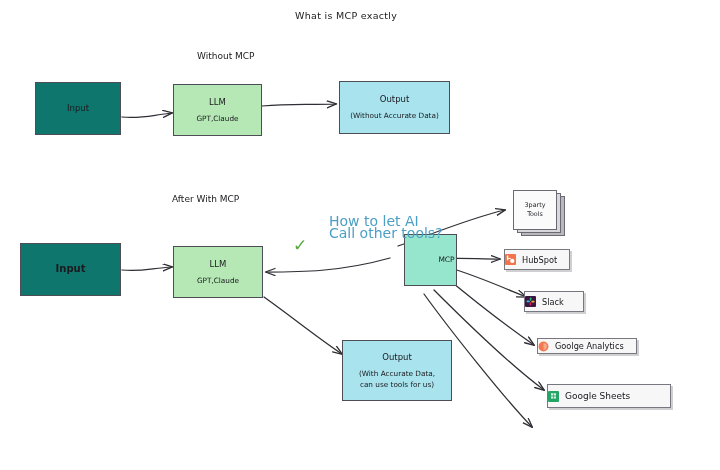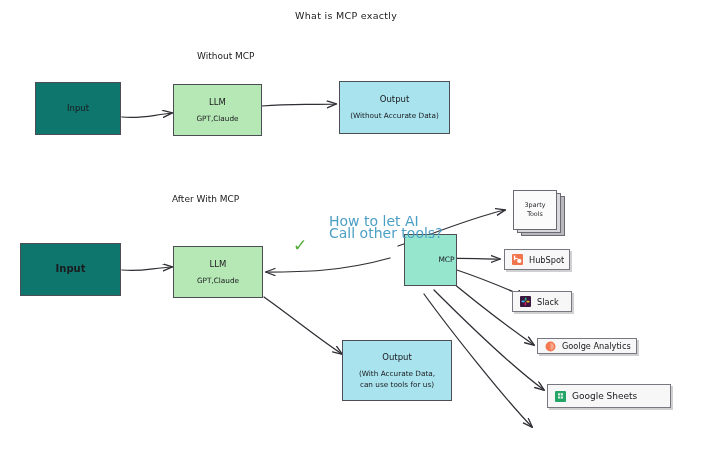--- a/index.html
+++ b/index.html
@@ -38,21 +38,21 @@
   .stack{position:absolute;width:52px;height:46px;}
   .stack .sheet{position:absolute;box-sizing:border-box;width:44px;height:40px;
         border:1px solid #6a6a72;background:#f2f2f2;}
   .stack .s3{left:8px;top:6px;background:#b9b9bd;}
   .stack .s2{left:4px;top:3px;background:#d8d8dc;}
   .stack .s1{left:0;top:0;background:#fbfbfb;display:flex;align-items:center;
         justify-content:center;text-align:center;font-size:6.4px;line-height:1.35;color:#2a2a30;}
 
   
   .chip{position:absolute;box-sizing:border-box;display:flex;align-items:center;
-        background:#f7f7f7;border:1px solid #777780;padding:0 7px;
+        background:#f7f7f7;border:1px solid #777780;padding:0 0;
         box-shadow:2px 2px 0 rgba(120,120,128,.35);}
   .chip .lbl{font-size:8.2px;color:#17171c;white-space:nowrap;}
   .chip .ico{width:11px;height:11px;margin-right:6px;flex:0 0 auto;
         display:flex;align-items:center;justify-content:center;border-radius:1px;}
   .ico-hubspot{background:#f2744c;color:#fff;font-size:7px;font-weight:bold;}
   .ico-slack{background:#3a1640;}
   .ico-ga{background:transparent;}
   .ico-sheets{background:#23a566;color:#fff;font-size:6px;}
   .ico-ahref{background:#ffffff;border:1px solid #d8d8dc;}
 </style>
@@ -142,21 +142,21 @@
     <span class="ico ico-hubspot">
       <svg width="9" height="9" viewBox="0 0 10 10" aria-hidden="true">
         <circle cx="7" cy="6.6" r="2.4" fill="#ffffff"></circle>
         <rect x="1" y="0.6" width="1.5" height="5.2" fill="#ffffff"></rect>
         <rect x="2.3" y="3.3" width="3" height="1.1" fill="#ffffff"></rect>
       </svg>
     </span>
     <span class="lbl">HubSpot</span>
   </div>
 
-  <div class="chip" style="left:512px;top:291px;width:60px;height:21px;">
+  <div class="chip" style="left:524px;top:291px;width:60px;height:21px;">
     <span class="ico ico-slack">
       <svg width="9" height="9" viewBox="0 0 10 10" aria-hidden="true">
         <rect x="0.6" y="4" width="3.6" height="1.7" rx="0.8" fill="#36c5f0"></rect>
         <rect x="4.3" y="0.6" width="1.7" height="3.6" rx="0.8" fill="#2eb67d"></rect>
         <rect x="5.9" y="4.3" width="3.6" height="1.7" rx="0.8" fill="#ecb22e"></rect>
         <rect x="4" y="5.9" width="1.7" height="3.6" rx="0.8" fill="#e01e5a"></rect>
       </svg>
     </span>
     <span class="lbl">Slack</span>
   </div>

